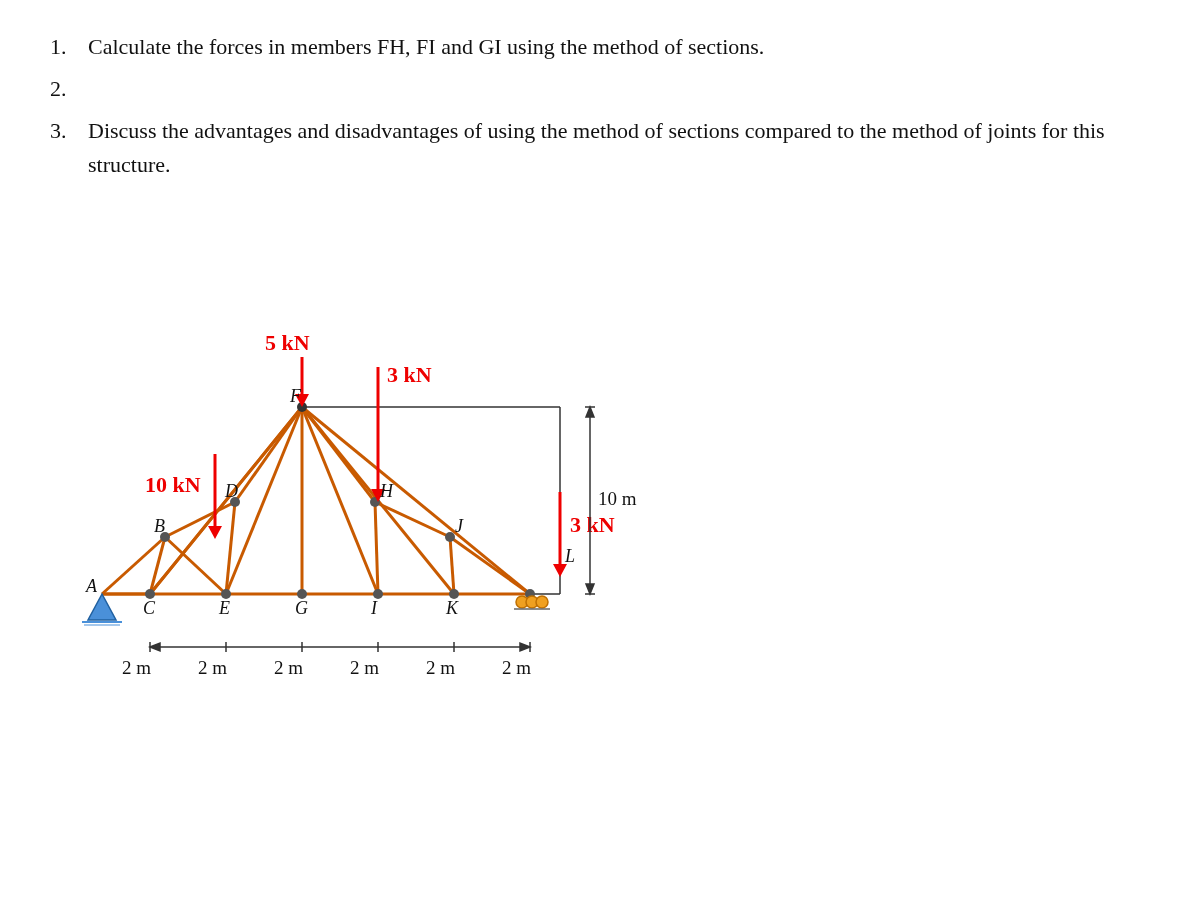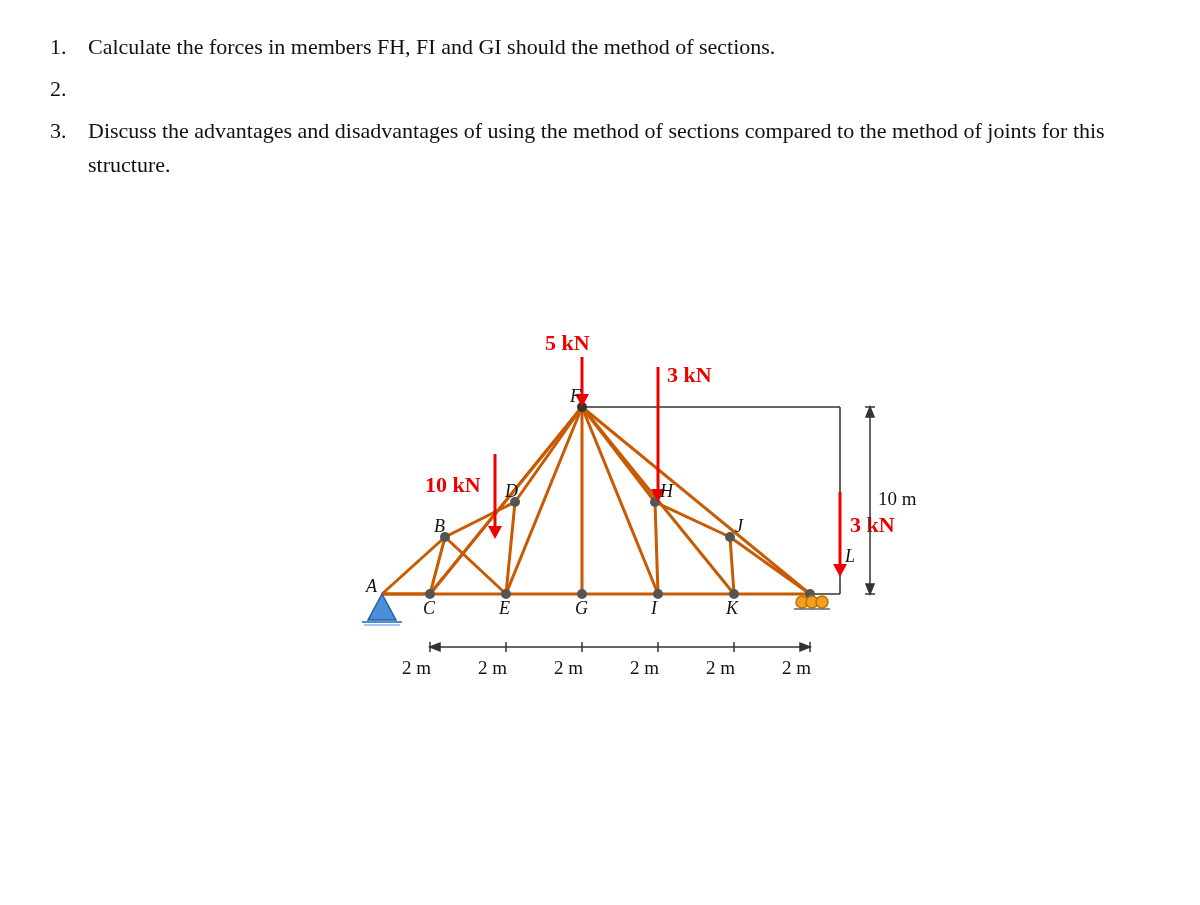--- a/index.html
+++ b/index.html
@@ -33,37 +33,37 @@
       font-size: 22px;
     }
 
     .question-text {
       font-size: 22px;
       line-height: 1.55;
     }
 
     .diagram-container {
       display: flex;
-      justify-content: flex-end;
+      justify-content: flex-start;
       margin-top: 10px;
     }
 
     svg {
       overflow: visible;
     }
   </style>
 </head>
 <body>
 
 <div class="page-content">
 
   <ol class="question-list">
     <li class="question-item">
       <span class="question-number">1.</span>
-      <span class="question-text">Calculate the forces in members FH, FI and GI should the method of sections.</span>
+      <span class="question-text">Calculate the forces in members FH, FI and GI using the method of sections.</span>
     </li>
     <li class="question-item">
       <span class="question-number">2.</span>
     </li>
     <li class="question-item">
       <span class="question-number">3.</span>
       <span class="question-text">Discuss the advantages and disadvantages of using the method of sections compared to the method of joints for this structure.</span>
     </li>
   </ol>
 

